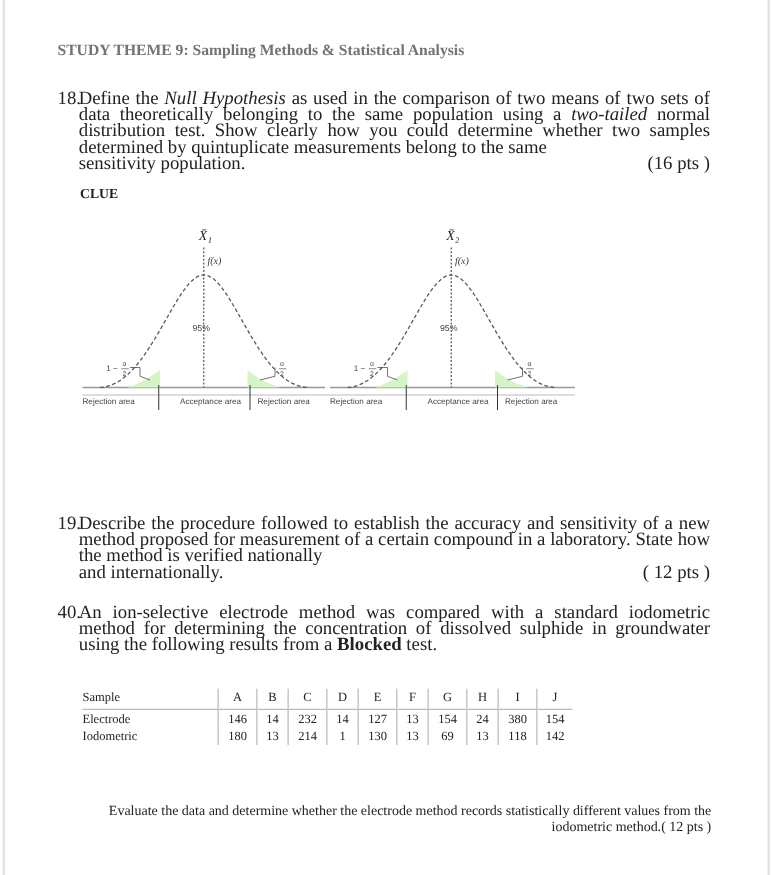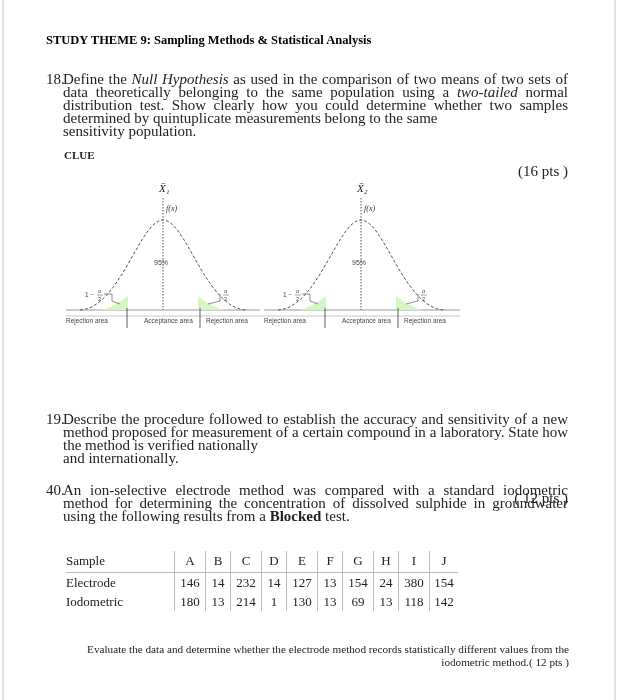--- a/index.html
+++ b/index.html
@@ -1,31 +1,31 @@
 <!DOCTYPE html>
 <html><head>
 <meta charset="utf-8">
 <style>
   html, body { margin:0; padding:0; background:#fff; }
   body { width:618px; height:700px; position:relative; overflow:hidden;
          font-family:"Liberation Serif", serif; color:#222; }
   .edge-l { position:absolute; left:2px; top:0; width:2px; height:700px; background:#e2e2e2; }
   .edge-r { position:absolute; right:2px; top:0; width:2px; height:700px; background:#e2e2e2; }
-  .title { position:absolute; left:46px; top:33px; font-size:12.5px; font-weight:bold; color:#000000; }
+  .title { position:absolute; left:46px; top:33px; font-size:12.5px; font-weight:bold; color:#737373; }
   .q { position:absolute; left:46px; width:522px; font-size:15px; line-height:13px; text-align:justify; }
   .q .num { position:absolute; left:0; top:0; }
   .q .body { margin-left:17px; }
-  .q .pts { float:right;margin-top:40px; }
+  .q .pts { float:right; }
   .q .last { text-align:left; }
   .q18 { top:73px; }
   .q19 { top:413px; }
   .q20 { top:484px; }
   .clue { position:absolute; left:64px; top:149px; font-size:11px; font-weight:bold; }
   .fig { position:absolute; left:60px; top:160px; }
-  .tbl { position:absolute; left:66px; top:551px; border-collapse:collapse; font-size:13px; }
+  .tbl { position:absolute; left:66px; top:551px; border-collapse:collapse; font-size:10px; }
   .tbl td { padding:2px 0 1px 0; text-align:center; }
   .tbl td.rl { text-align:left; width:108px; }
   .tbl td.c { border-left:1px solid #bbb; }
   .tbl tr.hdr td { border-bottom:1px solid #bbb; padding-bottom:3px; }
   .eval { position:absolute; left:63px; top:643px; width:506px; font-size:11.2px; line-height:13px;text-align:right; }
   .eval .pts { float:right; }
 </style>
 </head>
 <body>
 

